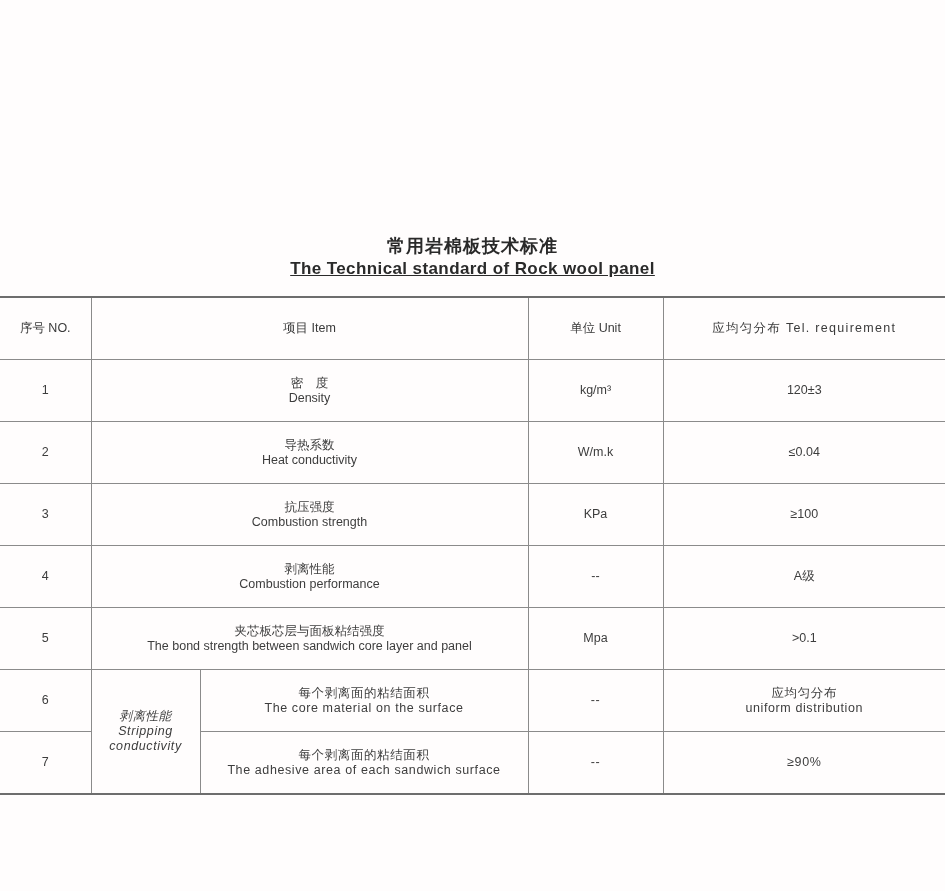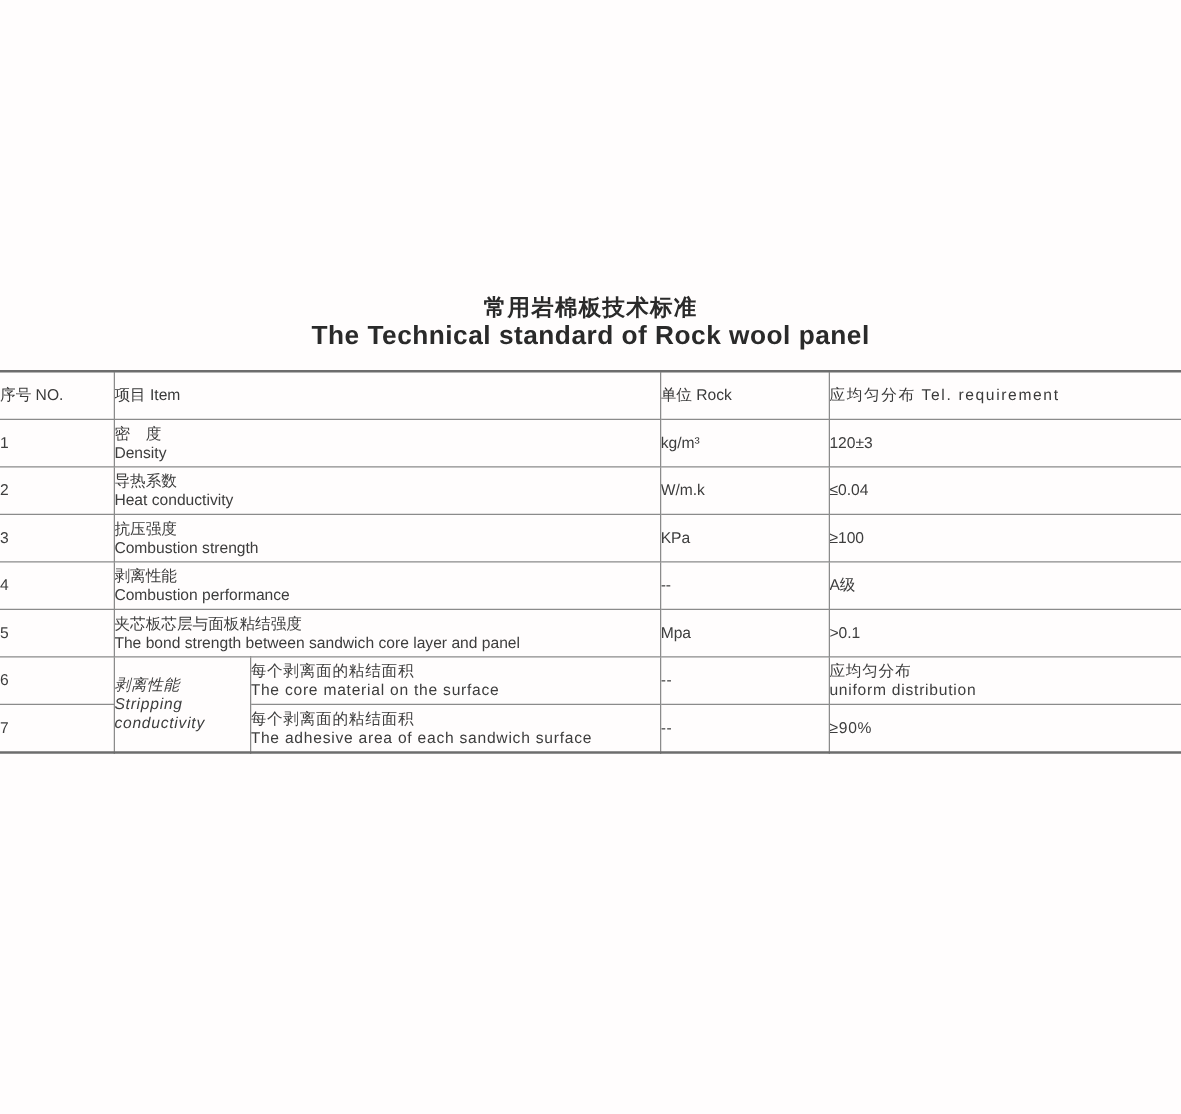--- a/index.html
+++ b/index.html
@@ -18,40 +18,41 @@
     color: #2a2a2a;
   }
   .title-zh {
     font-size: 18px;
     font-weight: bold;
     letter-spacing: 1px;
     line-height: 22px;
     margin: 0;
   }
   .title-en {
-    font-size: 21px;
+    font-size: 17px;
     font-weight: bold;
     letter-spacing: 0.4px;
     line-height: 24px;
     margin: 0;
+    text-decoration: underline;
   }
 
   table.spec {
     position: absolute;
     top: 296px; left: 0;
     width: 945px;
     border-collapse: collapse;
     table-layout: fixed;
     border-top: 2px solid #6d6d6d;
     border-bottom: 2px solid #6d6d6d;
   }
   table.spec td, table.spec th {
     border: 1px solid #8b8b8b;
-    padding: 0;
-    text-align: left;
+    padding: 12px;
+    text-align: center;
     vertical-align: middle;
     font-weight: normal;
     font-size: 12.5px;
     line-height: 15px;
     height: 37px;
     overflow: hidden;
   }
   table.spec tr > *:first-child { border-left: 0; }
   table.spec tr > *:last-child  { border-right: 0; }
 
@@ -82,21 +83,21 @@
       <col style="width:109px">
       <col style="width:328px">
       <col style="width:135px">
       <col style="width:282px">
     </colgroup>
 
     <tbody>
         <tr>
       <th class="hdr">序号  NO.</th>
       <th class="hdr" colspan="2">项目 Item</th>
-      <th class="hdr">单位 Rock</th>
+      <th class="hdr">单位 Unit</th>
       <th class="hdr hdr-req">应均匀分布 Tel. requirement</th>
     </tr>
 
     <tr>
       <td class="no-cell">1</td>
       <td colspan="2">
         <span class="cell-l1">密　度</span>
         <span class="cell-l2">Density</span>
       </td>
       <td>kg/m³</td>

